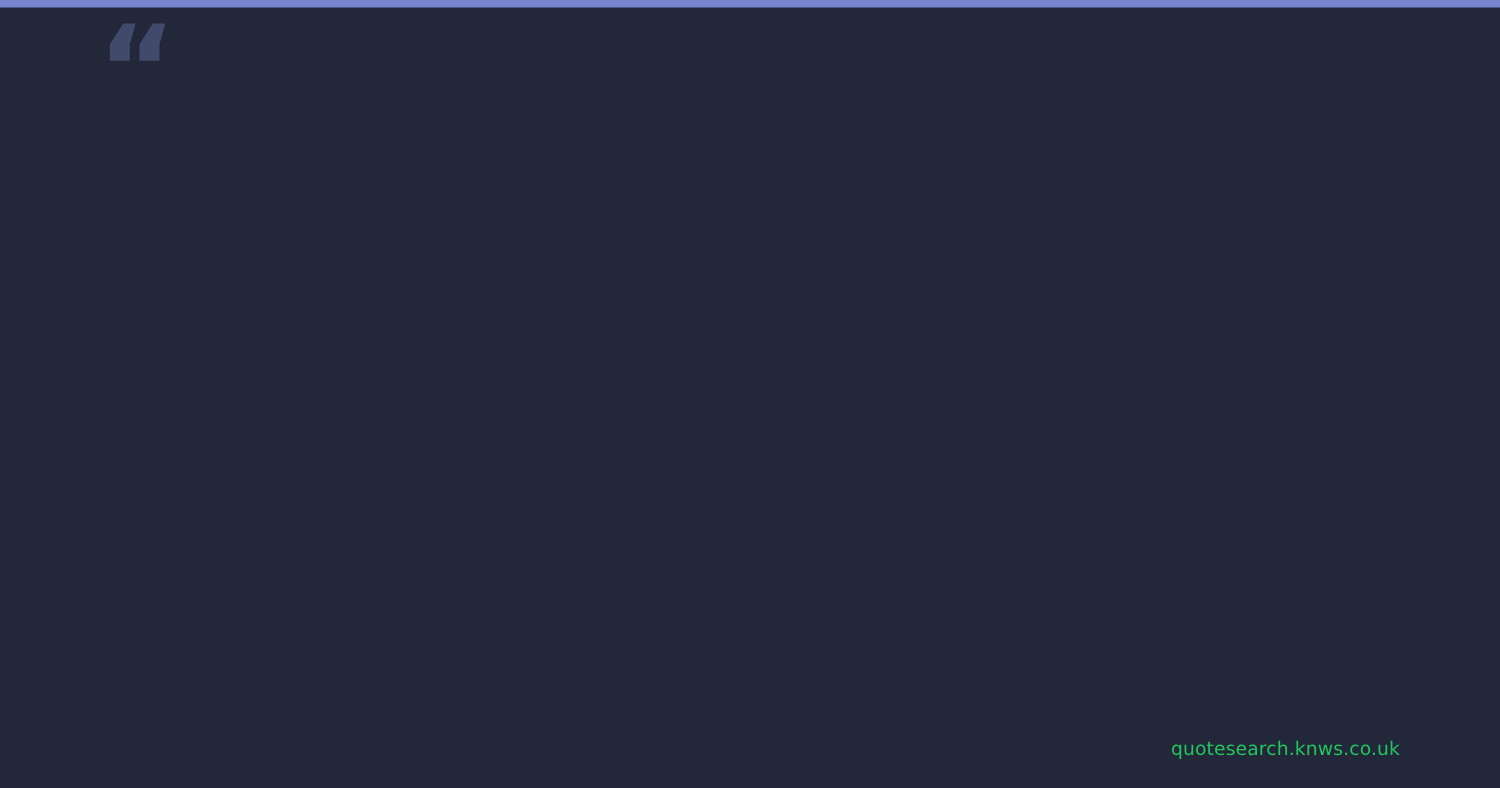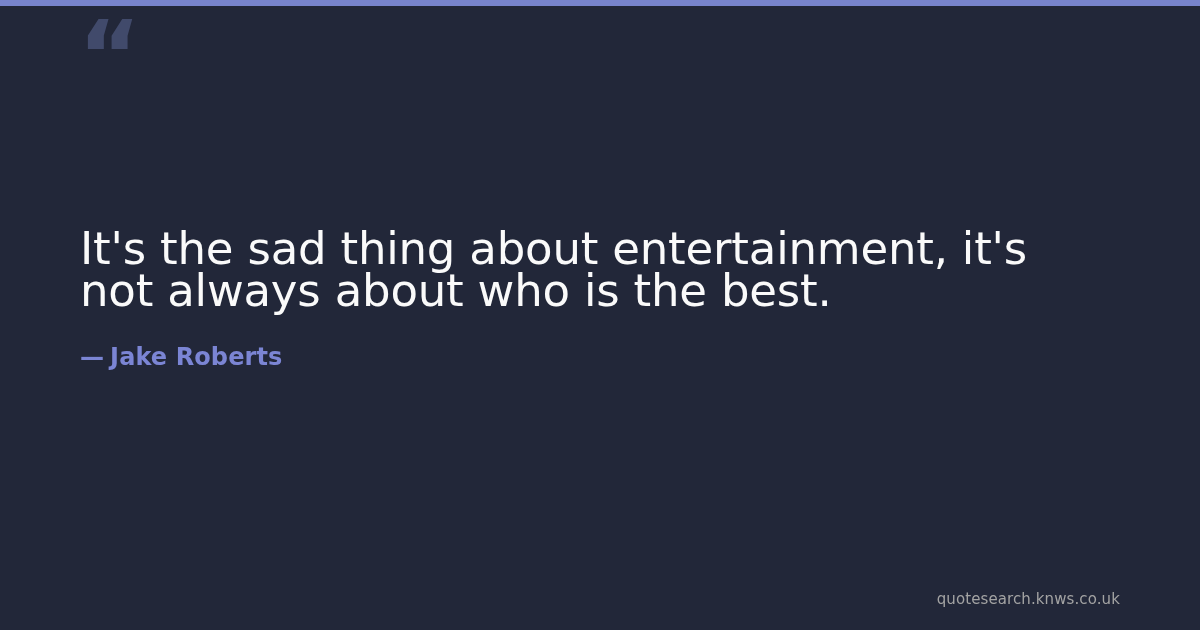--- a/index.html
+++ b/index.html
@@ -86,39 +86,30 @@
 
   
   .footer {
     position: absolute;
     right: 80px;
     bottom: 22px;
     font-family: "DejaVu Sans", sans-serif;
     font-weight: 400;
     font-size: 15px;
     line-height: 18px;
-    color: #a3a3a3;
+    color: #22c55e;
     letter-spacing: 0.1px;
     text-align: right;
   }
 </style>
 </head>
 <body>
 
 <div class="card">
 
   <div class="accent-bar"></div>
 
   <div class="quote-glyph">“</div>
 
-  <div class="content">
-
-    <blockquote class="quote-text">It's the sad thing about entertainment, it's not always about who is the best.</blockquote>
-
-    <p class="attribution">
-      <span class="dash">—</span><span>Jake Roberts</span>
-    </p>
-
-  </div>
 
   <div class="footer">quotesearch.knws.co.uk</div>
 
 </div>
 
 </body></html>

